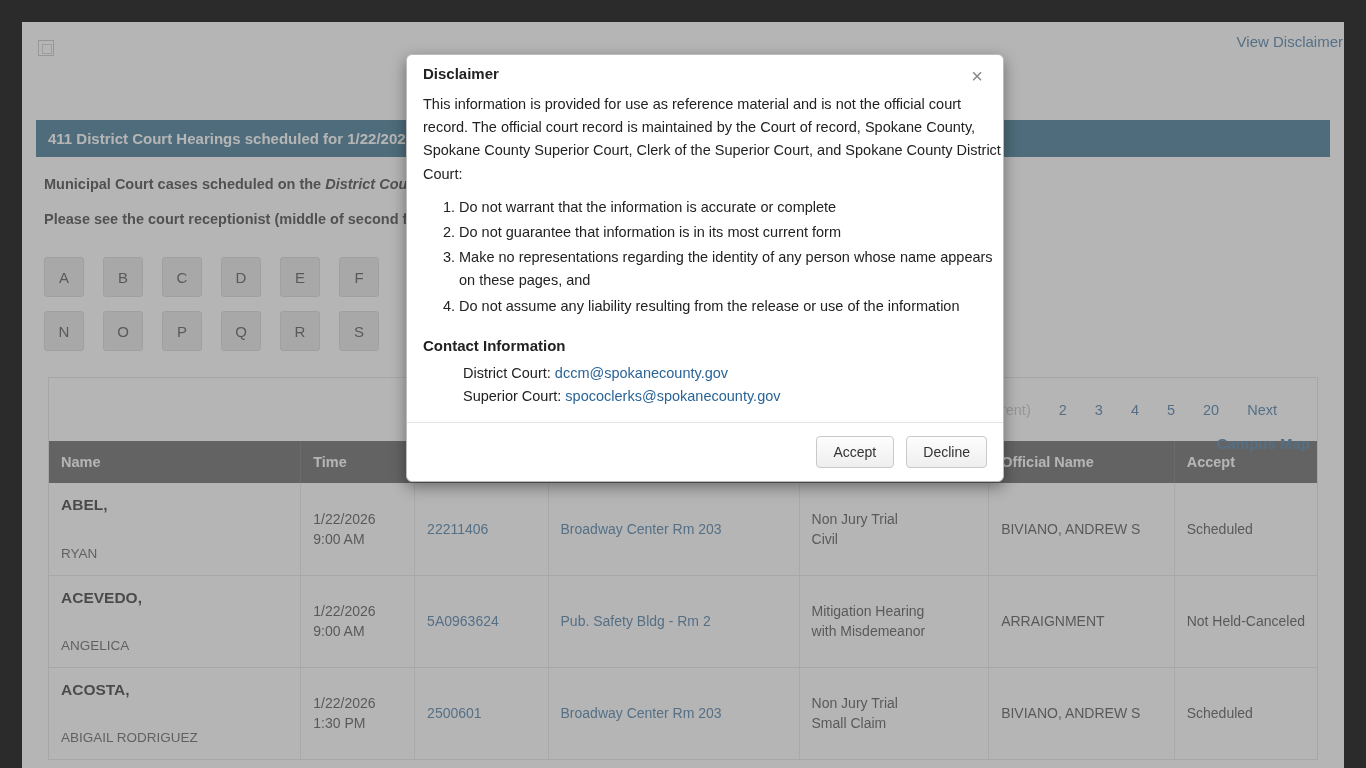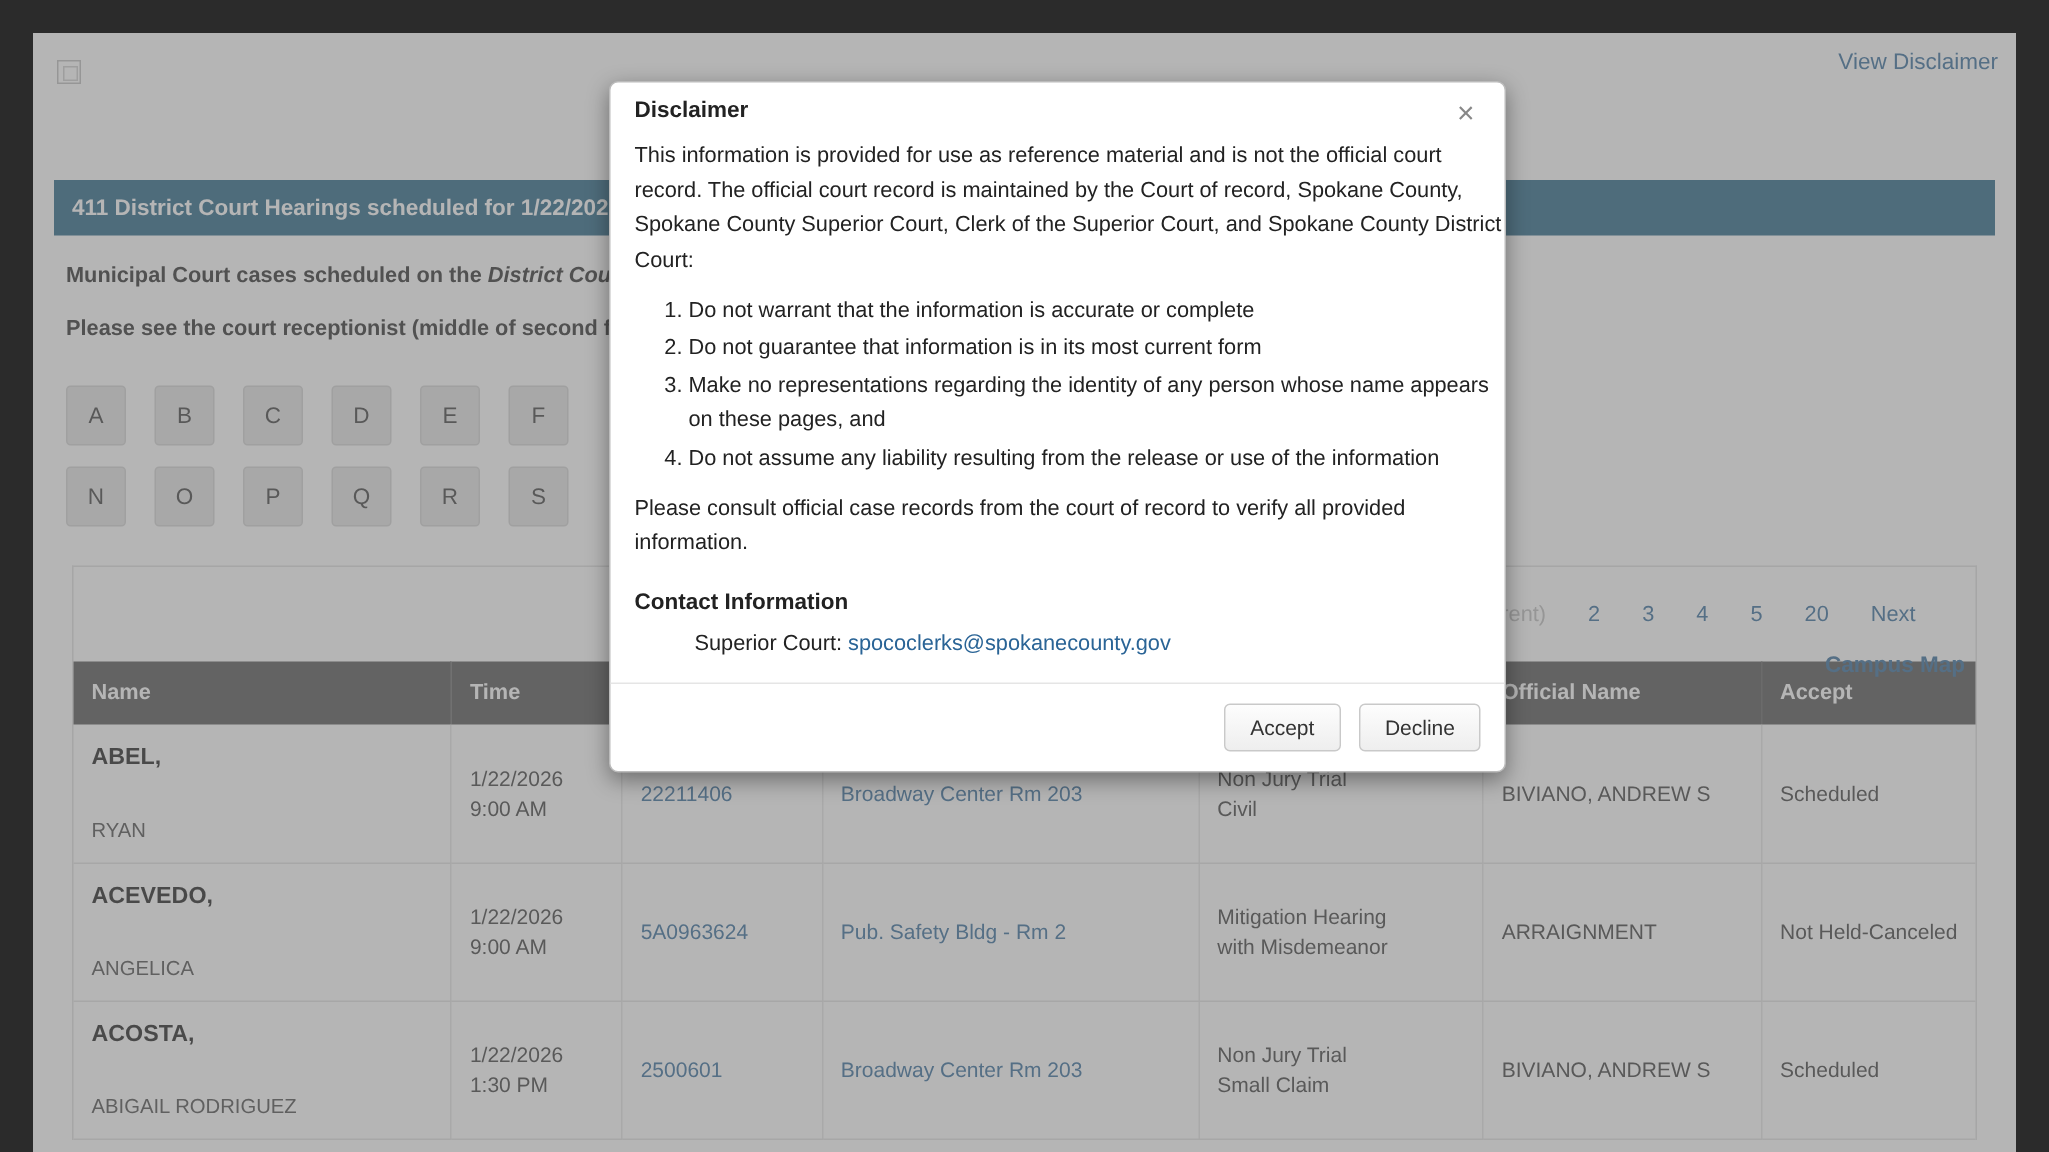--- a/index.html
+++ b/index.html
@@ -32,21 +32,21 @@
   }
   .broken-img:before {
     content: "";
     position: absolute;
     left: 3px; top: 3px;
     width: 8px; height: 8px;
     border: 1px solid #ccc;
   }
   .view-disclaimer {
     position: absolute;
-    right: 12px; top: 11px;
+    right: 1px; top: 11px;
     color: #2a6496;
     font-size: 15px;
     text-decoration: none;
     cursor: pointer;
   }
 
   .content { padding: 0 14px; }
 
   .banner {
     background: #1b5d7f;
@@ -382,23 +382,26 @@
       <button class="modal-close">×</button>
     </div>
     <div class="modal-body">
       <p>This information is provided for use as reference material and is not the official court record. The official court record is maintained by the Court of record, Spokane County, Spokane County Superior Court, Clerk of the Superior Court, and Spokane County District Court:</p>
       <ol>
         <li>Do not warrant that the information is accurate or complete</li>
         <li>Do not guarantee that information is in its most current form</li>
         <li>Make no representations regarding the identity of any person whose name appears on these pages, and</li>
         <li>Do not assume any liability resulting from the release or use of the information</li>
       </ol>
-      <p class="consult">Please consult official case records from the court of record to verify all provided information.</p>
       <div class="contact-title">Contact Information</div>
       <div class="contact-lines">
+        <div>
+          <span>District Court:</span>
+          <a class="lnk">dccm@spokanecounty.gov</a>
+        </div>
         <div>
           <span>Superior Court:</span>
           <a class="lnk">spococlerks@spokanecounty.gov</a>
         </div>
       </div>
     </div>
     <div class="modal-footer">
       <button class="btn">Accept</button>
       <button class="btn">Decline</button>
     </div>

